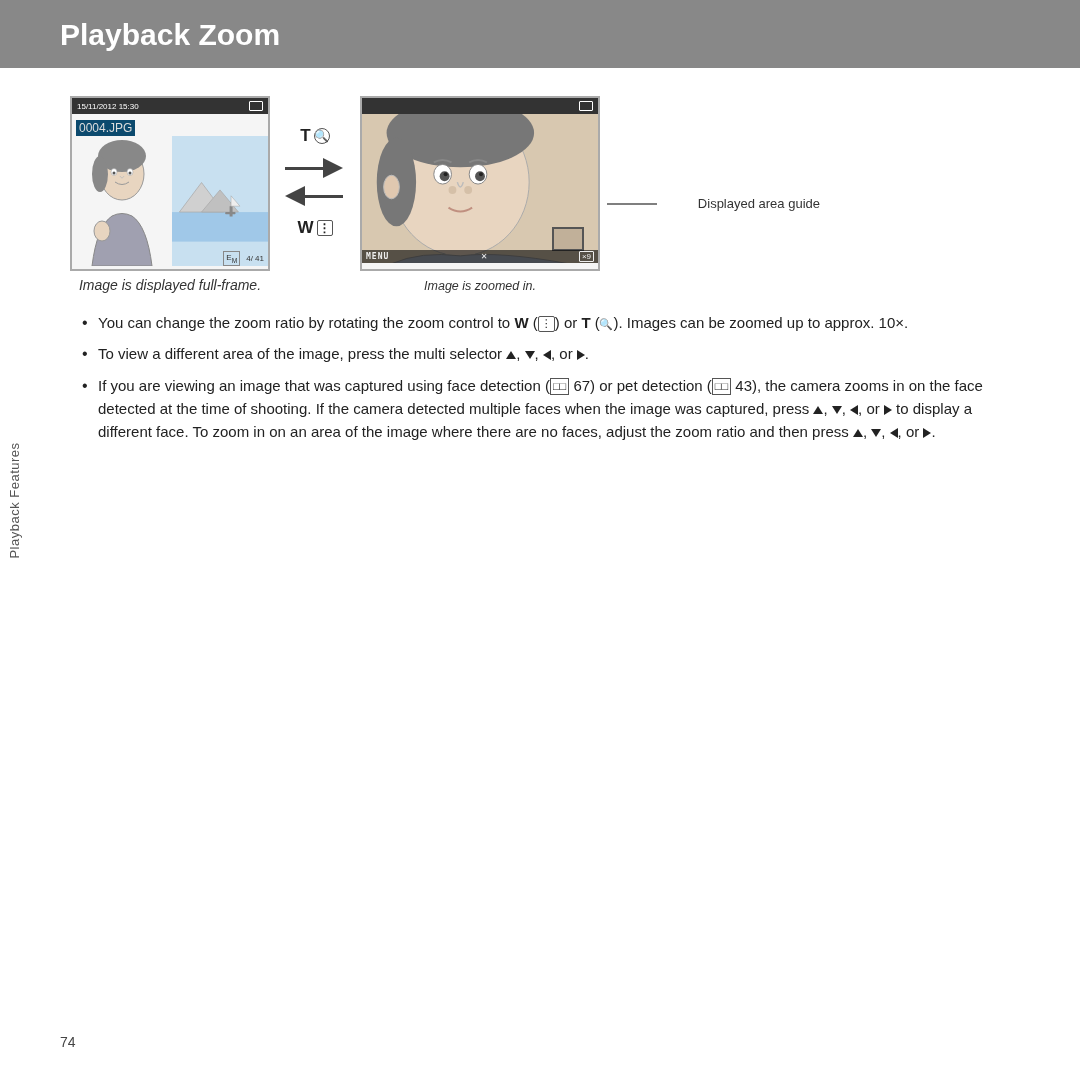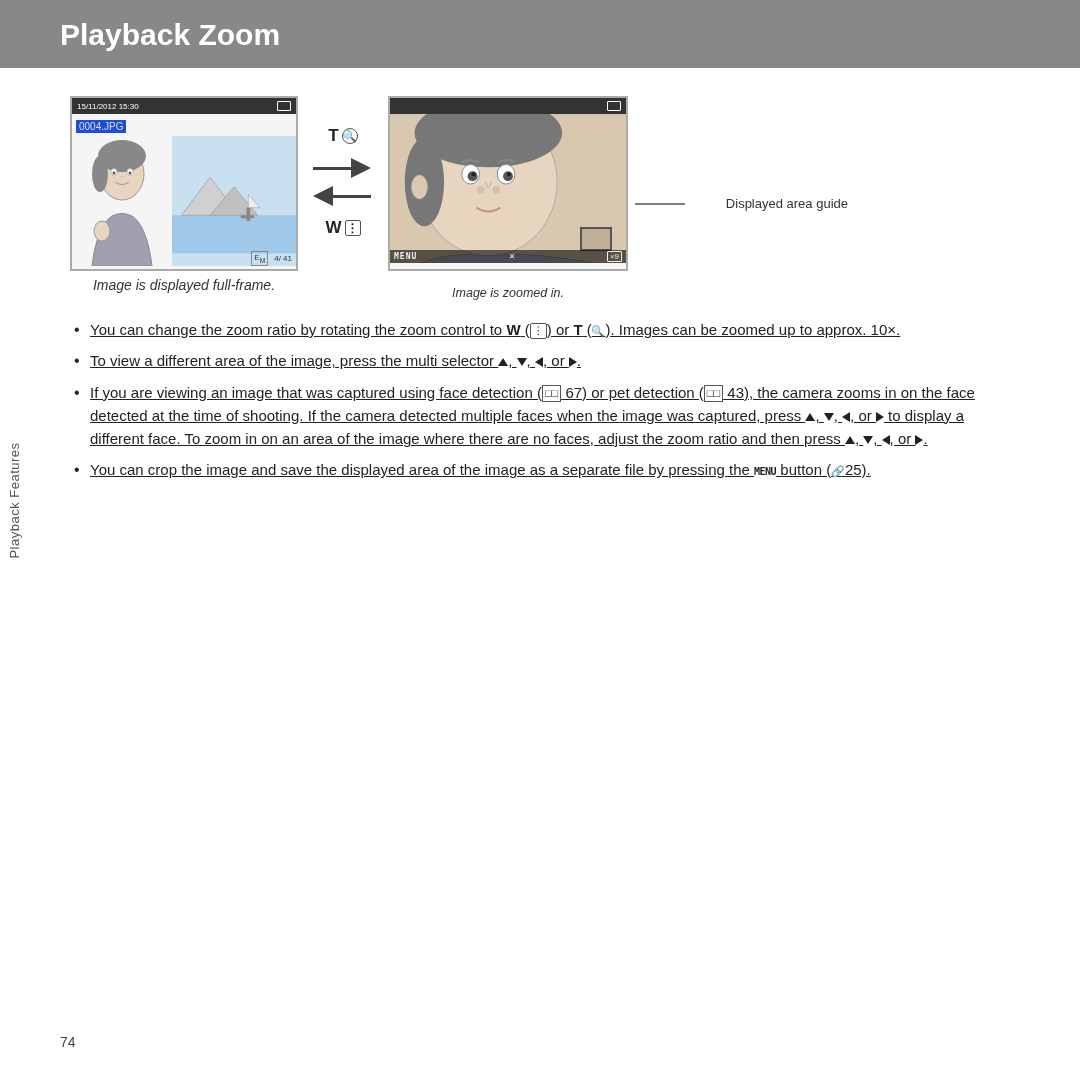--- a/index.html
+++ b/index.html
@@ -37,21 +37,21 @@
       line-height: 1.6;
       margin-bottom: 24px;
       color: #222;
     }
 
     
     .camera-screen {
       border: 2px solid #aaa;
       background: #f5f5f5;
       position: relative;
-      width: 228px;
+      width: 200px;
       height: 175px;
       overflow: hidden;
     }
 
     .screen-left {
       
     }
 
     .screen-header {
       background: #333;
@@ -117,23 +117,22 @@
       display: flex;
       align-items: center;
       justify-content: center;
       overflow: hidden;
     }
 
     
     .bullet-list {
       list-style: none;
       padding: 0;
-      margin: 0;
+      margin: 8px;
       line-height: 1.55;
-      text-decoration: underline;
     }
 
     .bullet-list li {
       padding-left: 20px;
       position: relative;
       margin-bottom: 8px;
       font-size: 15px;
       color: #222;
     }
 
@@ -244,21 +243,21 @@
 
   <div class="diagram-wrapper">
 
     <div style="display:flex; flex-direction:column; align-items:center;">
       <div class="camera-screen screen-left">
 
         <div class="screen-header">
           <span style="font-size:8px;">15/11/2012 15:30</span>
           <div class="screen-header-icon"></div>
         </div>
-        <div style="position:absolute; top:22px; left:4px; font-size:10px; color:#ddd; background:#1d4ed8; padding:1px 3px;">0004.JPG</div>
+        <div style="position:absolute; top:22px; left:4px; font-size:12px; color:#ddd; background:#0c4a6e; padding:1px 3px;">0004.JPG</div>
 
         <div class="screen-content-left" style="margin-top:22px; height:calc(100% - 22px);">
 
           <svg width="100" height="130" viewBox="0 0 100 130">
 
             <ellipse cx="50" cy="38" rx="22" ry="26" fill="#e8d5c0" stroke="#999" stroke-width="1"></ellipse>
 
             <ellipse cx="50" cy="20" rx="24" ry="16" fill="#888"></ellipse>
             <ellipse cx="28" cy="38" rx="8" ry="18" fill="#888"></ellipse>
 
@@ -373,35 +372,32 @@
           </div>
         </div>
       </div>
 
       <div style="position:absolute; right:-220px; top:100px; display:flex; align-items:center; white-space:nowrap;gap:37px;">
         <svg width="50" height="2">
           <line x1="0" y1="1" x2="50" y2="1" stroke="#555" stroke-width="1.5"></line>
         </svg>
         <span style="font-size:13px; color:#333; margin-left:4px;">Displayed area guide</span>
       </div>
-      <div style="margin-top:15px; font-size:12.5px; color:#333; font-style:italic; text-align:center; width:240px;">Image is zoomed in.</div>
+      <div style="margin-top:8px; font-size:12.5px; color:#333; font-style:italic; text-align:center; width:240px;">Image is zoomed in.</div>
     </div>
 
   </div>
 
   <ul class="bullet-list" style="margin-top:18px;">
     <li>
       You can change the zoom ratio by rotating the zoom control to <strong>W</strong> (<span class="small-icon">⋮</span>) or <strong>T</strong> (<span style="font-size:11px; vertical-align:middle;">🔍</span>). Images can be zoomed up to approx. 10×.
     </li>
     <li>
       To view a different area of the image, press the multi selector <span class="tri-up"></span>, <span class="tri-down"></span>, <span class="tri-left"></span>, or <span class="tri-right"></span>.
     </li>
     <li>
       If you are viewing an image that was captured using face detection (<span class="book-ref">□□</span> 67) or pet detection (<span class="book-ref">□□</span> 43), the camera zooms in on the face detected at the time of shooting. If the camera detected multiple faces when the image was captured, press <span class="tri-up"></span>, <span class="tri-down"></span>, <span class="tri-left"></span>, or <span class="tri-right"></span> to display a different face. To zoom in on an area of the image where there are no faces, adjust the zoom ratio and then press <span class="tri-up"></span>, <span class="tri-down"></span>, <span class="tri-left"></span>, or <span class="tri-right"></span>.
     </li>
-    <li>
-      You can crop the image and save the displayed area of the image as a separate file by pressing the <span class="menu-icon">MENU</span> button (<span style="font-size:11px; vertical-align:middle;">🔗</span>25).
-    </li>
   </ul>
 
 </div>
 
 <div class="page-number">74</div>
 
 </body></html>

